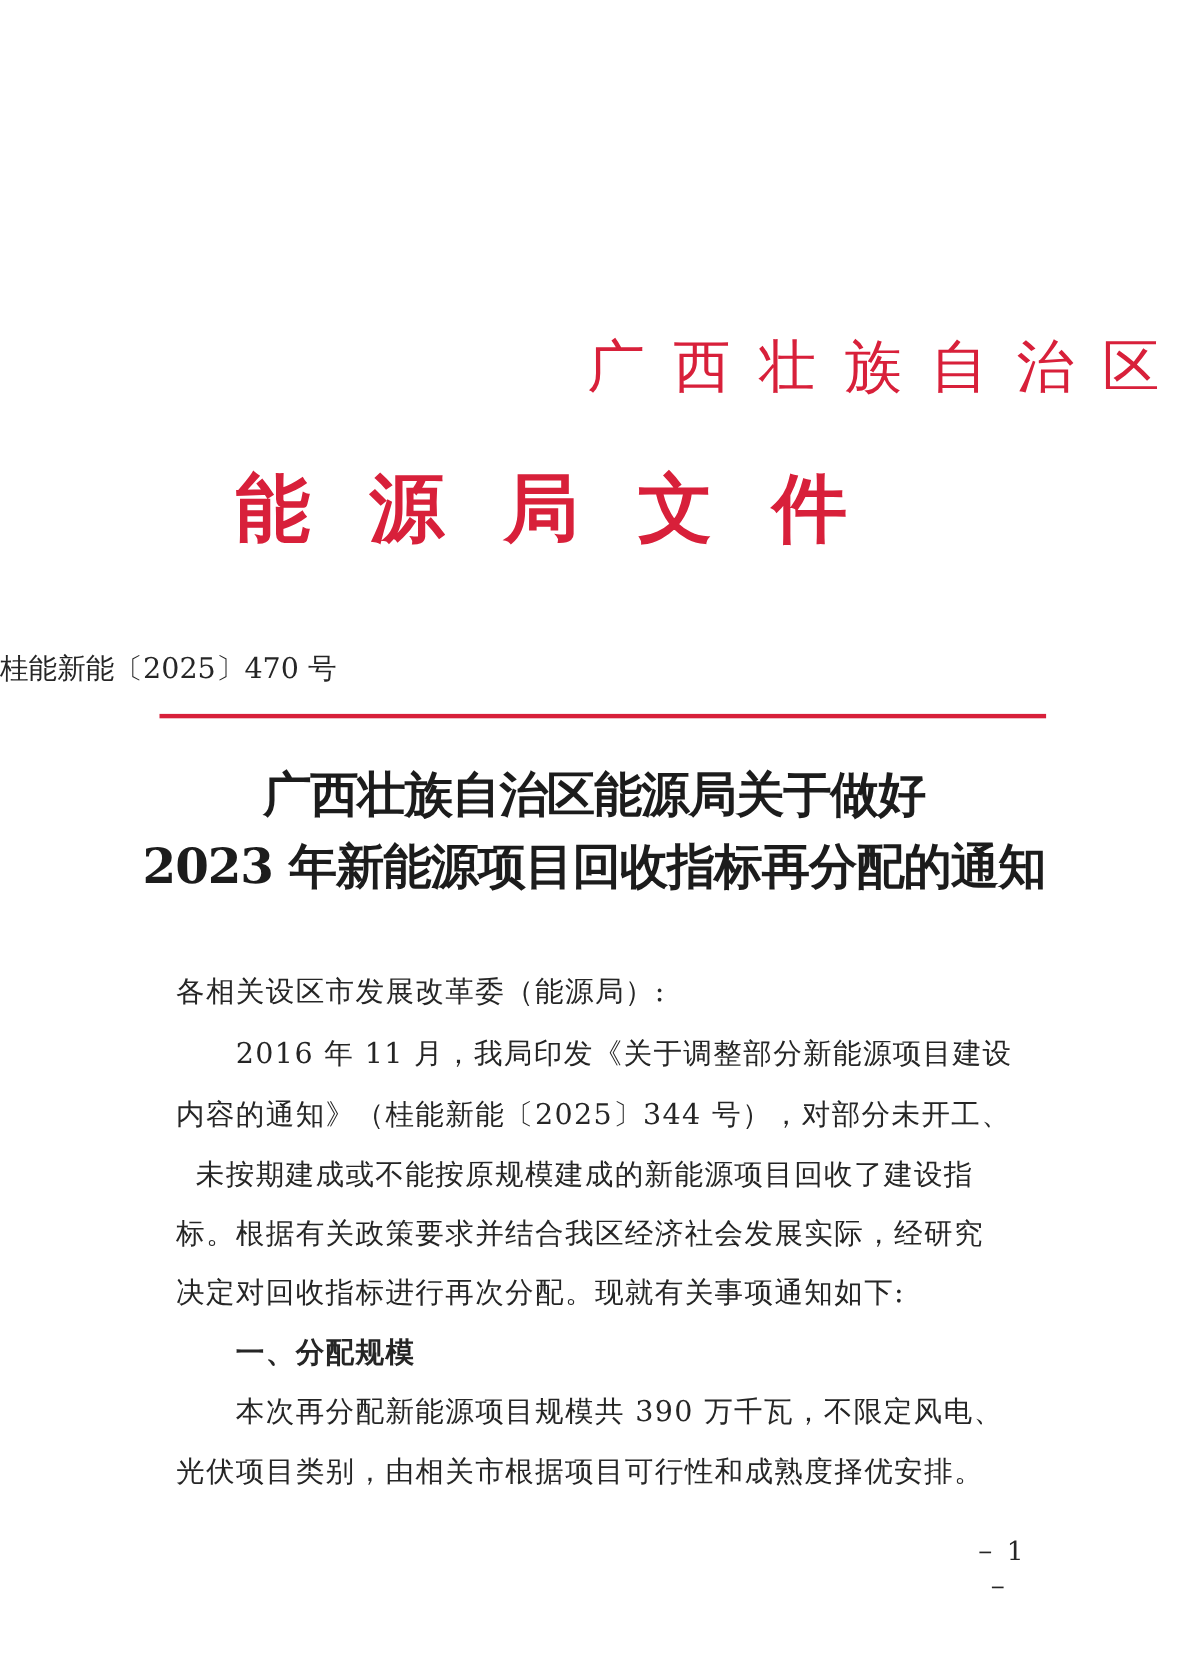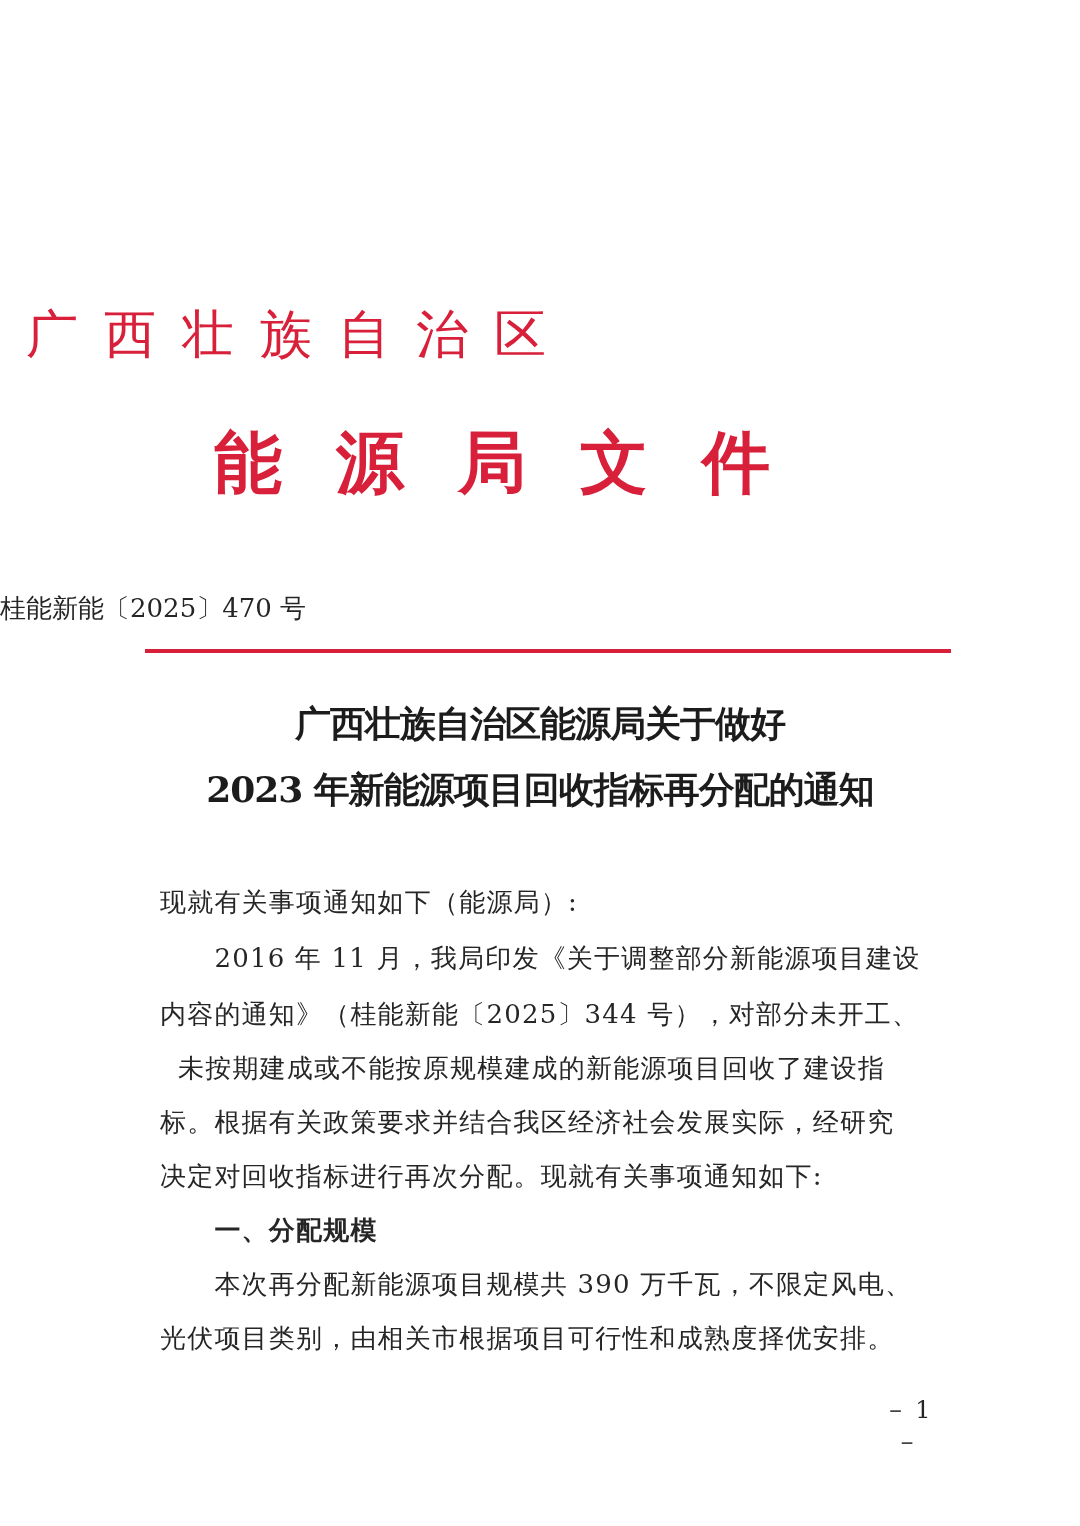--- a/index.html
+++ b/index.html
@@ -1,40 +1,40 @@
 <!DOCTYPE html>
 <html><head>
   <meta charset="utf-8">
   <style>
     html, body { margin: 0; padding: 0; background: #ffffff; }
     body { width: 1080px; height: 1526px; position: relative; overflow: hidden; font-family: "DejaVu Serif", serif; color: #1f1f1f; }
     .abs { position: absolute; }
-    .issuer-line1 { top: 302px; left: 0; width: 1080px; text-align: left; color: #d8203a; font-family: "DejaVu Serif", serif; font-size: 52px; letter-spacing: 26px; padding-left: 26px; box-sizing: border-box; line-height: 64px; }
+    .issuer-line1 { top: 302px; left: 0; width: 1080px; text-align: right; color: #d8203a; font-family: "DejaVu Serif", serif; font-size: 52px; letter-spacing: 26px; padding-left: 26px; box-sizing: border-box; line-height: 64px; }
     .issuer-line2 { top: 420px; left: 0; width: 984px; text-align: center; color: #d8203a; font-family: "DejaVu Serif", serif; font-weight: bold; font-size: 68px; letter-spacing: 54px; padding-left: 54px; box-sizing: border-box; line-height: 84px; }
     .doc-number { top: 590px; left: 0; width: 1080px; text-align: left; font-size: 26px; line-height: 36px; color: #262626; font-family: "DejaVu Serif", serif; }
     .red-rule { top: 649px; left: 145px; width: 806px; height: 4px; background: #d8203a; }
-    .title { left: 0; width: 1080px; text-align: center; font-family: "DejaVu Serif", serif; font-weight: bold; font-size: 36px; line-height: 50px; color: #1c1c1c; letter-spacing: -1px; }
+    .title { left: 0; width: 1080px; text-align: center; font-family: "DejaVu Serif", serif; font-weight: bold; font-size: 44px; line-height: 50px; color: #1c1c1c; letter-spacing: -1px; }
     .title1 { top: 698px; }
     .title2 { top: 764px; }
     .body-line { left: 160px; width: 780px; font-size: 26px; line-height: 40px; color: #262626; font-family: "DejaVu Serif", serif; white-space: nowrap; letter-spacing: 1.2px; }
     .heading { font-family: "DejaVu Sans", sans-serif; font-weight: bold; }
     .page-num { top: 1394px; left: 872px; width: 70px; text-align: center; font-size: 24px; line-height: 32px; color: #262626; font-family: "DejaVu Serif", serif; }
   </style>
 </head>
 <body>
 
 <div class="abs issuer-line1">广西壮族自治区</div>
 <div class="abs issuer-line2">能源局文件</div>
 <div class="abs doc-number">桂能新能〔2025〕470 号</div>
 <div class="abs red-rule"></div>
 
 <div class="abs title title1">广西壮族自治区能源局关于做好</div>
 <div class="abs title title2">2023 年新能源项目回收指标再分配的通知</div>
 
-<div class="abs body-line" style="top:882px;">现就有关事项通知如下（能源局）:</div>
+<div class="abs body-line" style="top:882px;">各相关设区市发展改革委（能源局）:</div>
 <div class="abs body-line" style="top:938px;">　　2016 年 11 月，我局印发《关于调整部分新能源项目建设</div>
 <div class="abs body-line" style="top:994px;">内容的通知》（桂能新能〔2025〕344 号），对部分未开工、</div>
 <div class="abs body-line" style="top:1048px;margin-left:18px;">未按期建成或不能按原规模建成的新能源项目回收了建设指</div>
 <div class="abs body-line" style="top:1102px;">标。根据有关政策要求并结合我区经济社会发展实际，经研究</div>
 <div class="abs body-line" style="top:1156px;">决定对回收指标进行再次分配。现就有关事项通知如下:</div>
 <div class="abs body-line heading" style="top:1210px;">　　一、分配规模</div>
 <div class="abs body-line" style="top:1264px;">　　本次再分配新能源项目规模共 390 万千瓦，不限定风电、</div>
 <div class="abs body-line" style="top:1318px;">光伏项目类别，由相关市根据项目可行性和成熟度择优安排。</div>
 
 <div class="abs page-num">－ 1 －</div>

